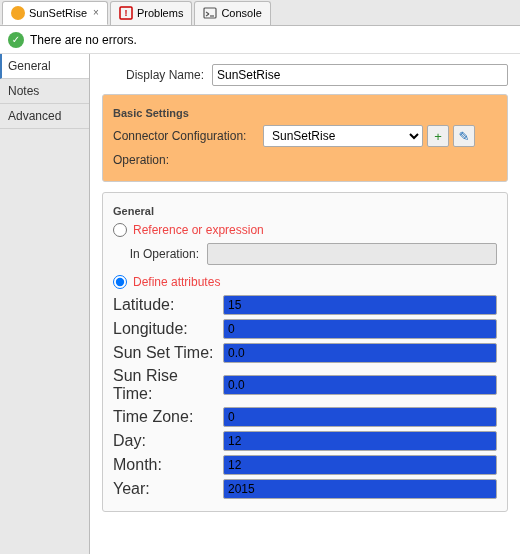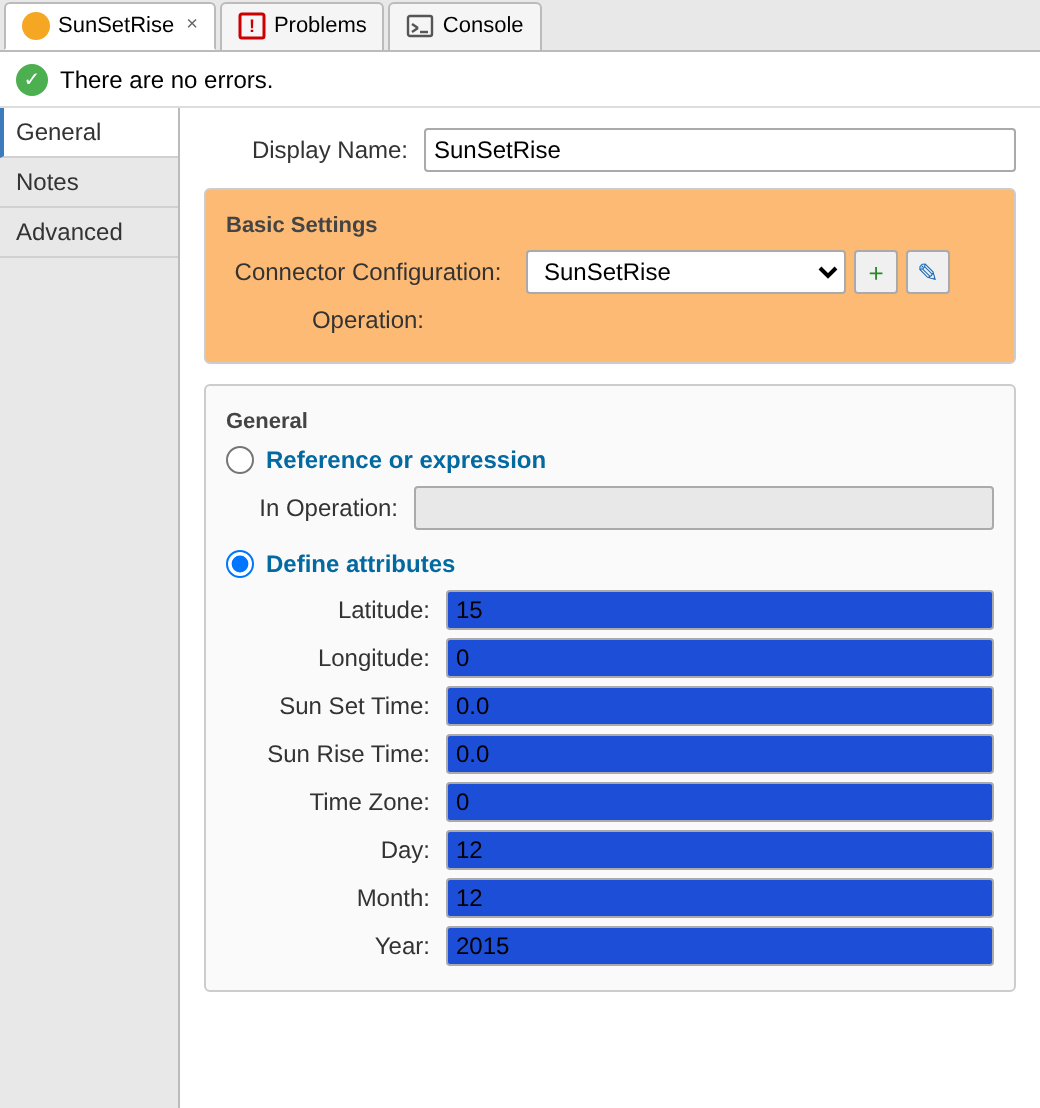--- a/index.html
+++ b/index.html
@@ -155,21 +155,21 @@
     }
 
     
     .connector-row {
       display: flex;
       align-items: center;
       margin-bottom: 6px;
     }
     .connector-label {
       width: 150px;
-      text-align: center;
+      text-align: left;
       padding-right: 8px;
       color: #333;
       font-size: 12px;
       flex-shrink: 0;
     }
     .select-wrapper {
       display: flex;
       align-items: center;
       gap: 4px;
     }
@@ -213,22 +213,21 @@
       gap: 6px;
       margin-bottom: 6px;
     }
     .radio-input {
       width: 14px;
       height: 14px;
       cursor: pointer;
     }
     .radio-label {
       font-size: 12px;
-      color: #0369a1;
-      font-weight: bold;
+      color: #ef4444;
     }
 
     
     .in-ref-row {
       display: flex;
       align-items: center;
       margin-bottom: 10px;
       margin-left: 4px;
     }
     .in-ref-label {
@@ -247,23 +246,22 @@
     }
 
     
     .attr-row {
       display: flex;
       align-items: center;
       margin-bottom: 4px;
     }
     .attr-label {
       width: 110px;
-      text-align: right;
       padding-right: 8px;
-      font-size: 12px;
+      font-size: 16px;
       color: #333;
       flex-shrink: 0;
     }
     .attr-input {
       flex: 1;
       height: 20px;
       border: 1px solid #aaa;
       padding: 1px 4px;
       font-size: 12px;
       background: #1d4ed8;

